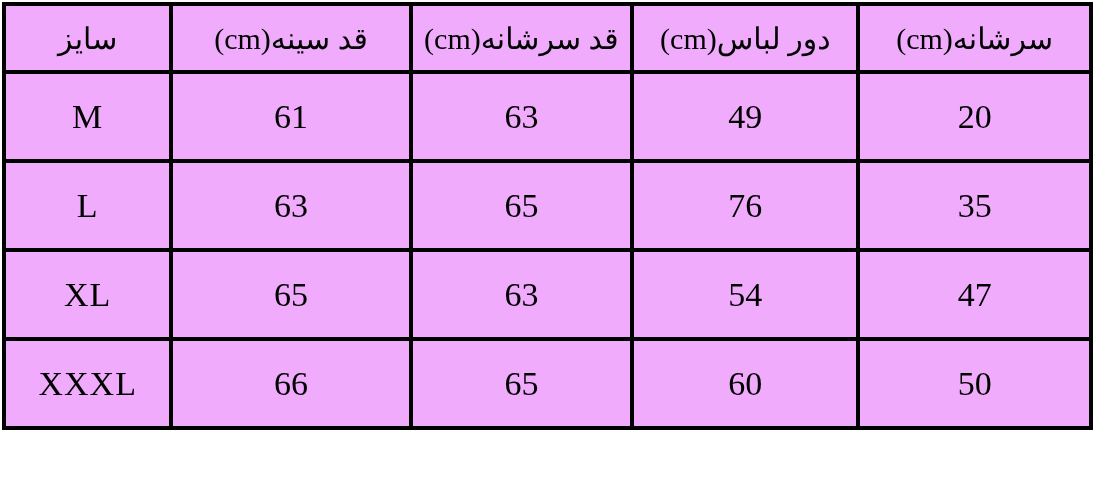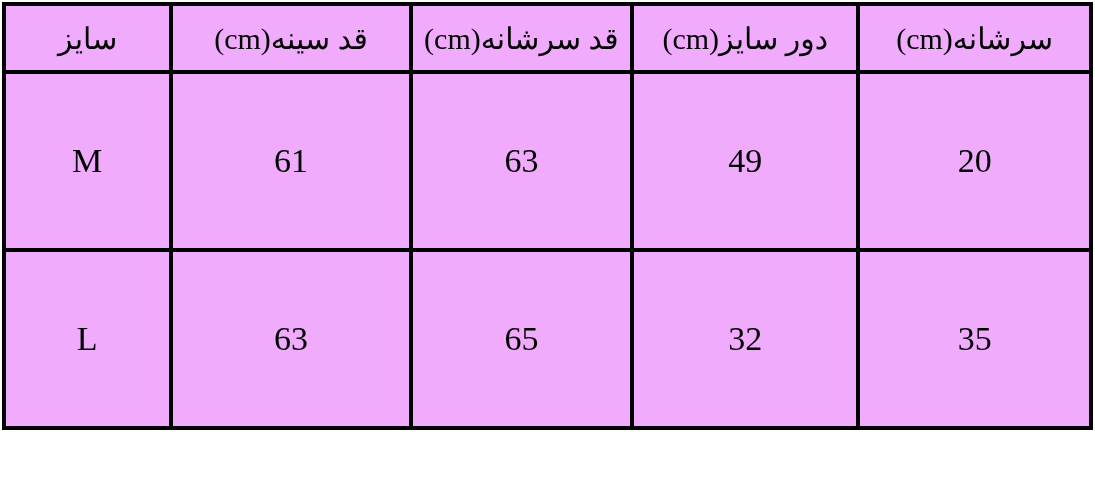--- a/index.html
+++ b/index.html
@@ -59,33 +59,47 @@
       <col class="c1">
       <col class="c2">
       <col class="c3">
       <col class="c4">
   </colgroup>
   <thead>
     <tr>
       <th>سایز</th>
       <th>قد سینه(cm)</th>
       <th>قد سرشانه(cm)</th>
-      <th>دور سایز(cm)</th>
+      <th>دور لباس(cm)</th>
       <th>سرشانه(cm)</th>
     </tr>
   </thead>
   <tbody>
     <tr>
       <td class="size-col">M</td>
       <td>61</td>
       <td>63</td>
       <td>49</td>
       <td>20</td>
     </tr>
     <tr>
       <td class="size-col">L</td>
       <td>63</td>
       <td>65</td>
-      <td>32</td>
+      <td>76</td>
       <td>35</td>
+    </tr>
+    <tr>
+      <td class="size-col">XL</td>
+      <td>65</td>
+      <td>63</td>
+      <td>54</td>
+      <td>47</td>
+    </tr>
+    <tr>
+      <td class="size-col">XXXL</td>
+      <td>66</td>
+      <td>65</td>
+      <td>60</td>
+      <td>50</td>
     </tr>
   </tbody>
 </table>
 
 </body></html>

